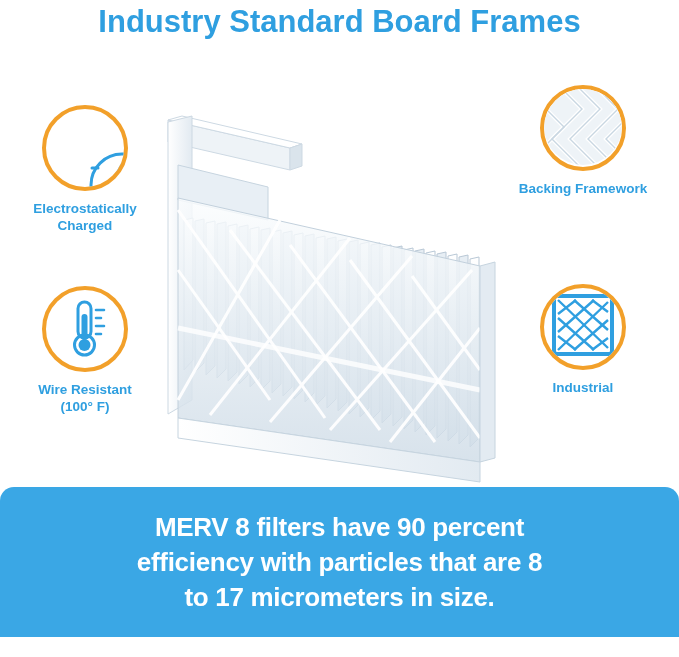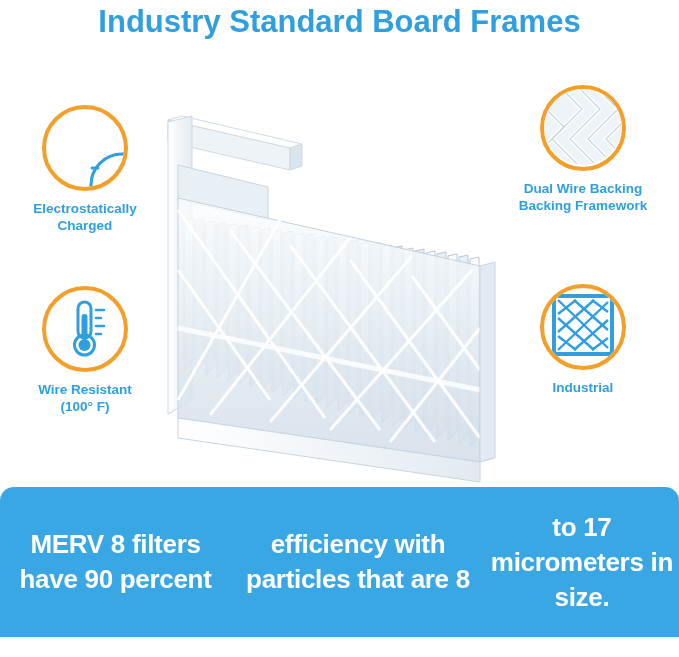--- a/index.html
+++ b/index.html
@@ -88,21 +88,21 @@
   
   .banner {
     position: absolute;
     left: 0;
     top: 487px;
     width: 679px;
     height: 150px;
     background: #3aa7e5;
     border-radius: 14px 14px 0 0;
     display: flex;
-    flex-direction: row;
+    flex-direction: column;
     align-items: center;
     justify-content: center;
   }
   .banner-line {
     color: #ffffff;
     font-size: 26px;
     font-weight: bold;
     line-height: 35px;
     text-align: center;
     letter-spacing: -0.3px;
@@ -259,21 +259,20 @@
               <path d="M8,-8 L38,22 L8,52 L38,82"></path>
               <path d="M26,-8 L56,22 L26,52 L56,82"></path>
               <path d="M44,-8 L74,22 L44,52 L74,82"></path>
               <path d="M62,-8 L92,22 L62,52 L92,82"></path>
             </g>
           </g>
         </svg>
       </span>
     </div>
     <div class="feature-label">
-      <div>Dual Wire Backing</div>
       <div>Backing Framework</div>
     </div>
   </div>
 
   <div class="feature" id="feat-indus">
     <div class="badge">
       <span>
         <svg width="66" height="66" viewBox="0 0 66 66" xmlns="http://www.w3.org/2000/svg">
           <rect x="4" y="4" width="58" height="58" rx="3" fill="#ffffff" stroke="#2f9fe0" stroke-width="4"></rect>
           <g stroke="#2f9fe0" stroke-width="2.4" fill="none">

